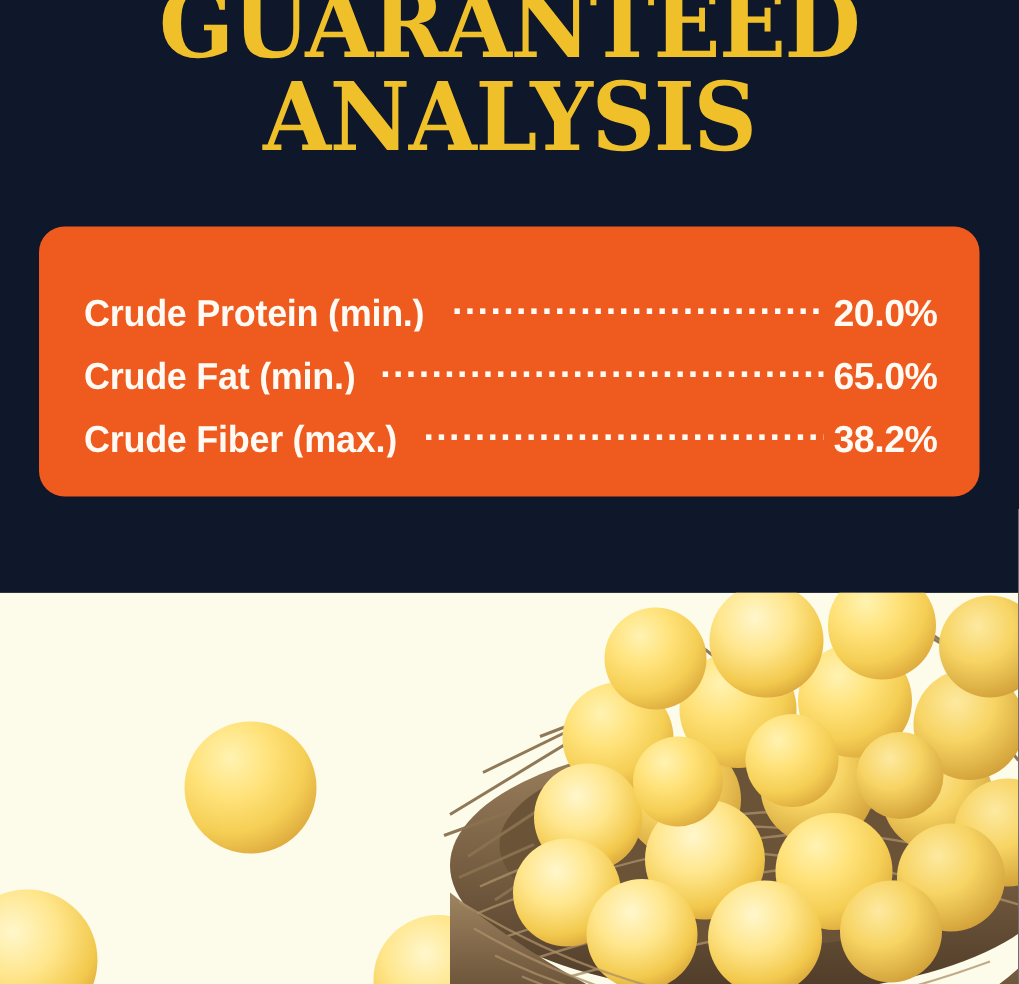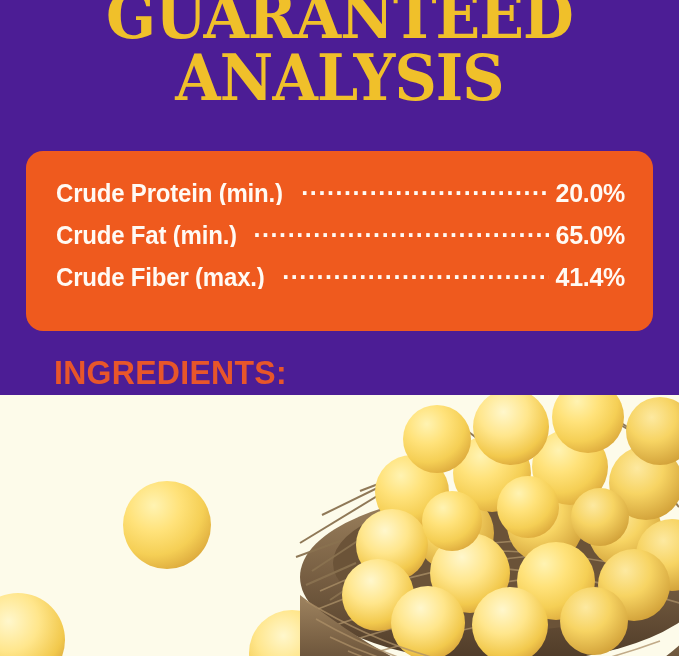--- a/index.html
+++ b/index.html
@@ -12,21 +12,21 @@
     background: #fdfbea;
     font-family: "Liberation Sans", sans-serif;
     overflow: hidden;
     position: relative;
   }
 
   #page {
     position: relative;
     width: 679px;
     height: 656px;
-    background: #4c1d95;
+    background: #0f172a;
     overflow: hidden;
   }
 
   
   .title-block {
     position: absolute;
     top: -14px;
     left: 0;
     width: 679px;
     text-align: center;
@@ -48,21 +48,21 @@
   
   .analysis-panel {
     position: absolute;
     left: 26px;
     top: 151px;
     width: 627px;
     height: 180px;
     background: #ef5a1e;
     border-radius: 17px;
     box-sizing: border-box;
-    padding: 12px 28px 0 30px;
+    padding: 28px 28px 0 30px;
   }
   .nutrient-row {
     display: flex;
     align-items: baseline;
     height: 42px;
     color: #fffaf4;
     font-size: 25px;
     white-space: nowrap;
     overflow: hidden;
   }
@@ -152,30 +152,26 @@
 
     <div class="nutrient-row">
       <span class="nutrient-label">Crude Fat (min.)</span>
       <span class="nutrient-leader"></span>
       <span class="nutrient-value">65.0%</span>
     </div>
 
     <div class="nutrient-row">
       <span class="nutrient-label">Crude Fiber (max.)</span>
       <span class="nutrient-leader"></span>
-      <span class="nutrient-value">41.4%</span>
+      <span class="nutrient-value">38.2%</span>
     </div>
 
 
   </div>
 
-  <div class="ingredients-block">
-    <div class="ingredients-heading">INGREDIENTS:</div>
-    <div class="ingredients-list">Quail Egg Yolks</div>
-  </div>
 
   <div class="photo">
     <svg width="679" height="261" viewBox="0 0 679 261" xmlns="http://www.w3.org/2000/svg">
       <defs>
         <radialGradient id="yolkG" cx="35%" cy="28%" r="78%">
           <stop offset="0%" stop-color="#fff3b2"></stop>
           <stop offset="38%" stop-color="#ffe27a"></stop>
           <stop offset="72%" stop-color="#f5cf55"></stop>
           <stop offset="100%" stop-color="#dca93c"></stop>
         </radialGradient>

